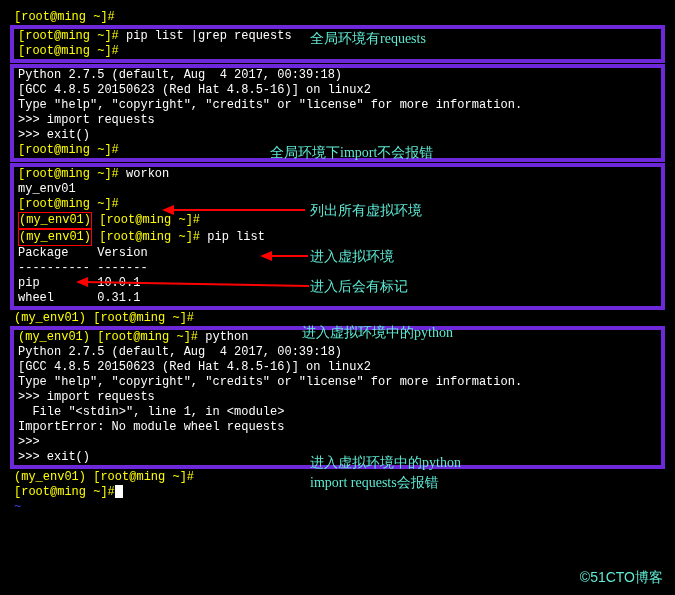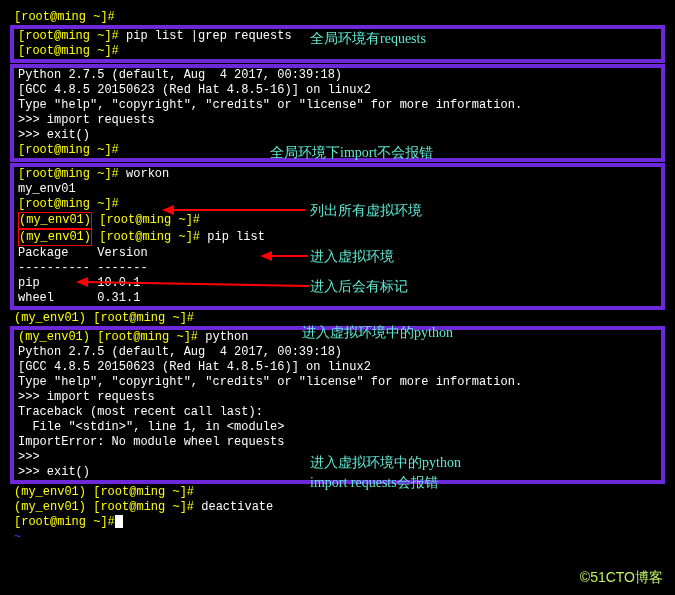--- a/index.html
+++ b/index.html
@@ -39,21 +39,21 @@
     .arrow {
       position: absolute;
       z-index: 5;
     }
     .arrow line { stroke: #ff0000; stroke-width: 2; }
     .arrow polygon { fill: #ff0000; }
     .watermark {
       position: absolute;
       bottom: 8px;
       right: 12px;
-      color: #bef264;
+      color: #5eead4;
       font-family: sans-serif;
       font-size: 14px;
     }
     .cursor {
       background: #fff;
       display: inline-block;
       width: 8px;
       height: 13px;
       vertical-align: middle;
     }
@@ -92,29 +92,27 @@
   </div>
 
   <div class="line"><span class="yellow">(my_env01)</span><span class="yellow"> [root@ming ~]#</span></div>
 
   <div class="box">
     <div class="line"><span class="yellow">(my_env01)</span><span class="yellow"> [root@ming ~]#</span> <span class="white">python</span></div>
     <div class="line white">Python 2.7.5 (default, Aug  4 2017, 00:39:18)</div>
     <div class="line white">[GCC 4.8.5 20150623 (Red Hat 4.8.5-16)] on linux2</div>
     <div class="line white">Type "help", "copyright", "credits" or "license" for more information.</div>
     <div class="line white">&gt;&gt;&gt; import requests</div>
-    <div class="line white">Traceback (most recent call last):</div>
     <div class="line white">  File "&lt;stdin&gt;", line 1, in &lt;module&gt;</div>
     <div class="line white">ImportError: No module wheel requests</div>
     <div class="line white">&gt;&gt;&gt; </div>
     <div class="line white">&gt;&gt;&gt; exit()</div>
   </div>
 
   <div class="line"><span class="yellow">(my_env01)</span><span class="yellow"> [root@ming ~]#</span></div>
-  <div class="line"><span class="yellow">(my_env01)</span><span class="yellow"> [root@ming ~]#</span> <span class="white">deactivate</span></div>
   <div class="line"><span class="yellow">[root@ming ~]#</span><span class="cursor"></span></div>
   <div class="tilde">~</div>
 </div>
 
 <div class="annotation" style="top:30px; left:310px;">全局环境有requests</div>
 <div class="annotation" style="top:144px; left:270px;">全局环境下import不会报错</div>
 <div class="annotation" style="top:202px; left:310px;">列出所有虚拟环境</div>
 <div class="annotation" style="top:248px; left:310px;">进入虚拟环境</div>
 <div class="annotation" style="top:278px; left:310px;">进入后会有标记</div>
 <div class="annotation" style="top:324px; left:302px;">进入虚拟环境中的python</div>

